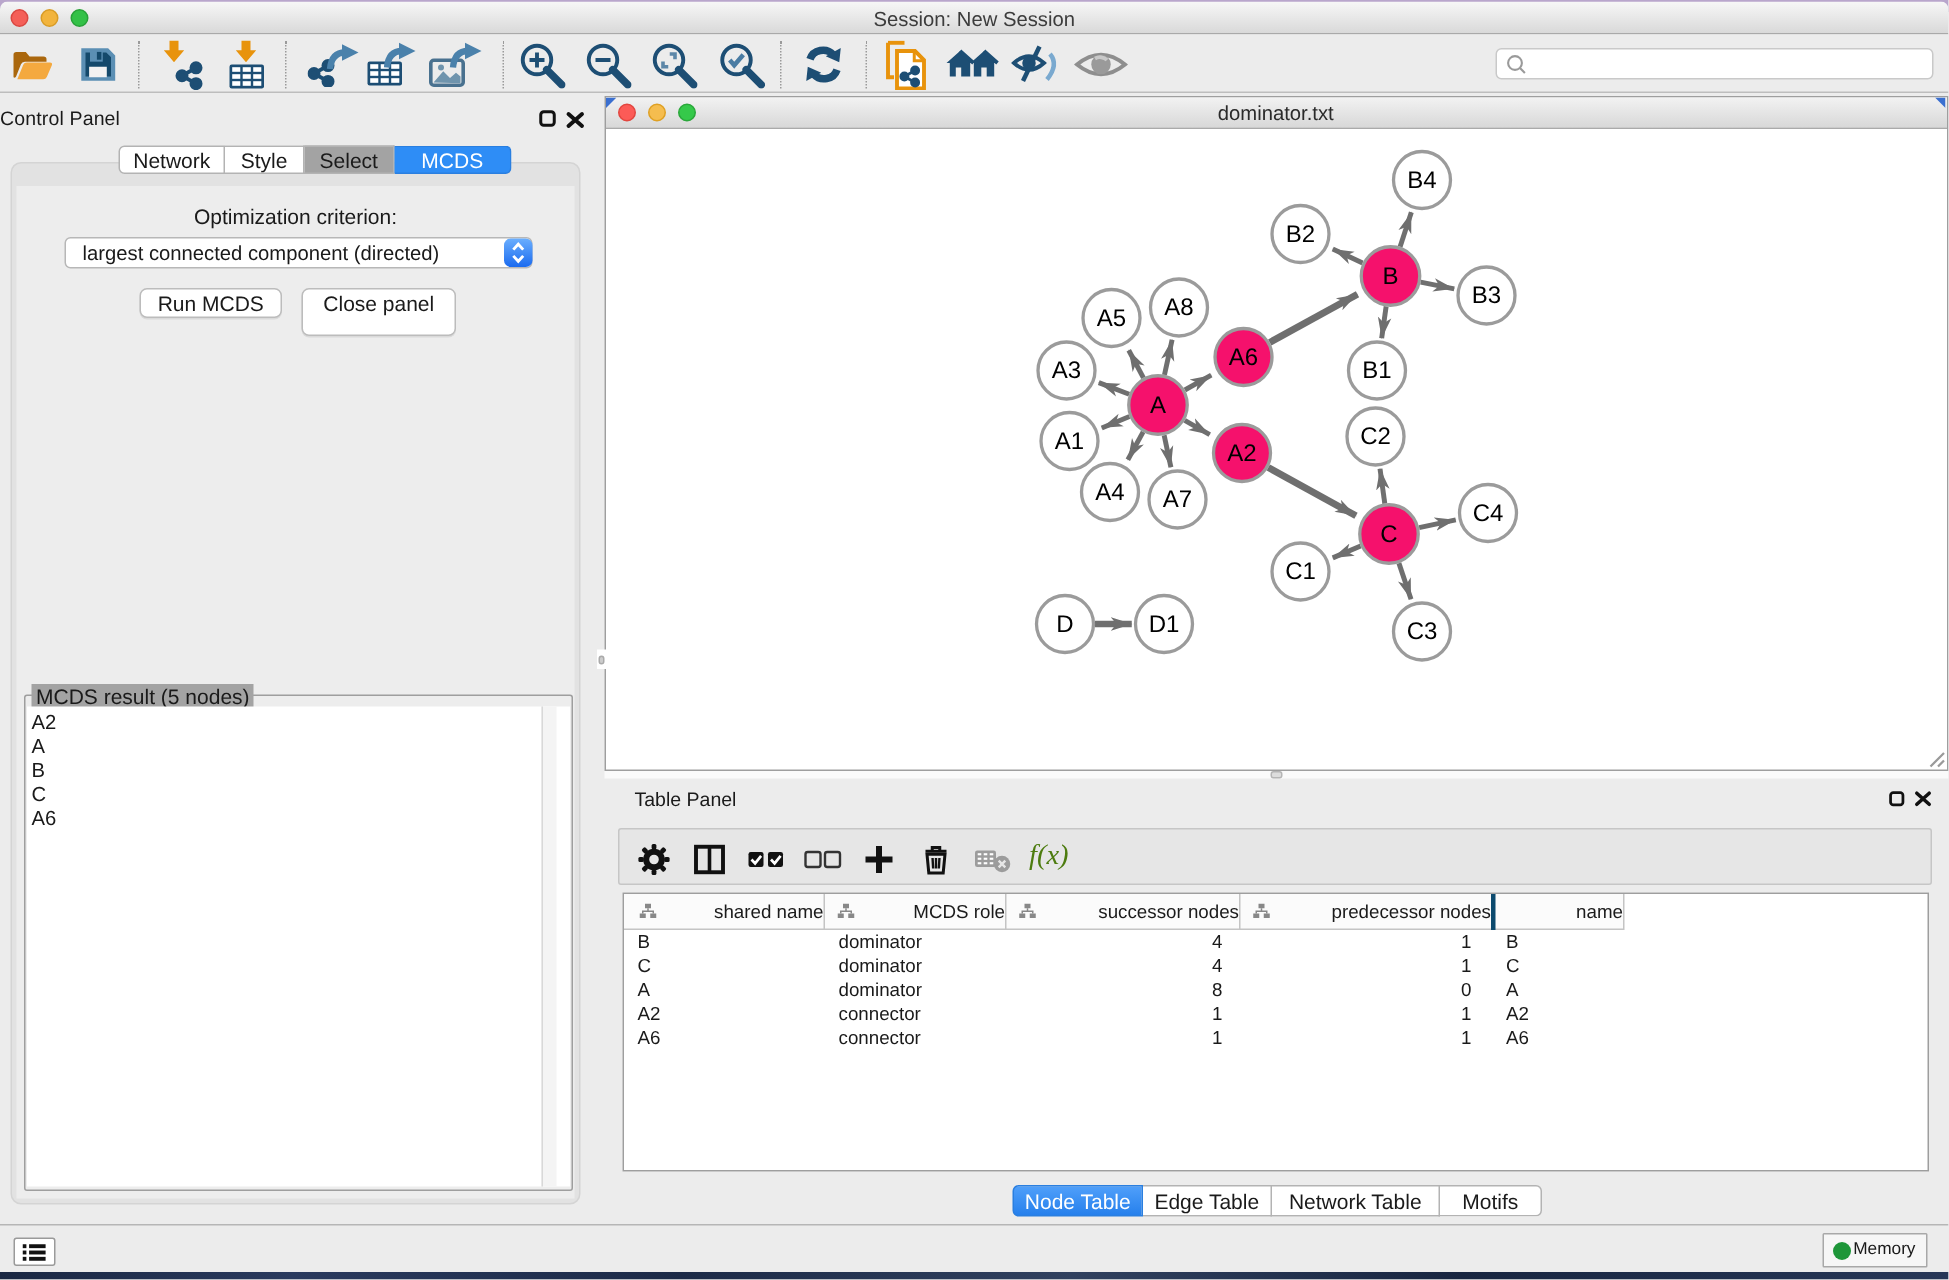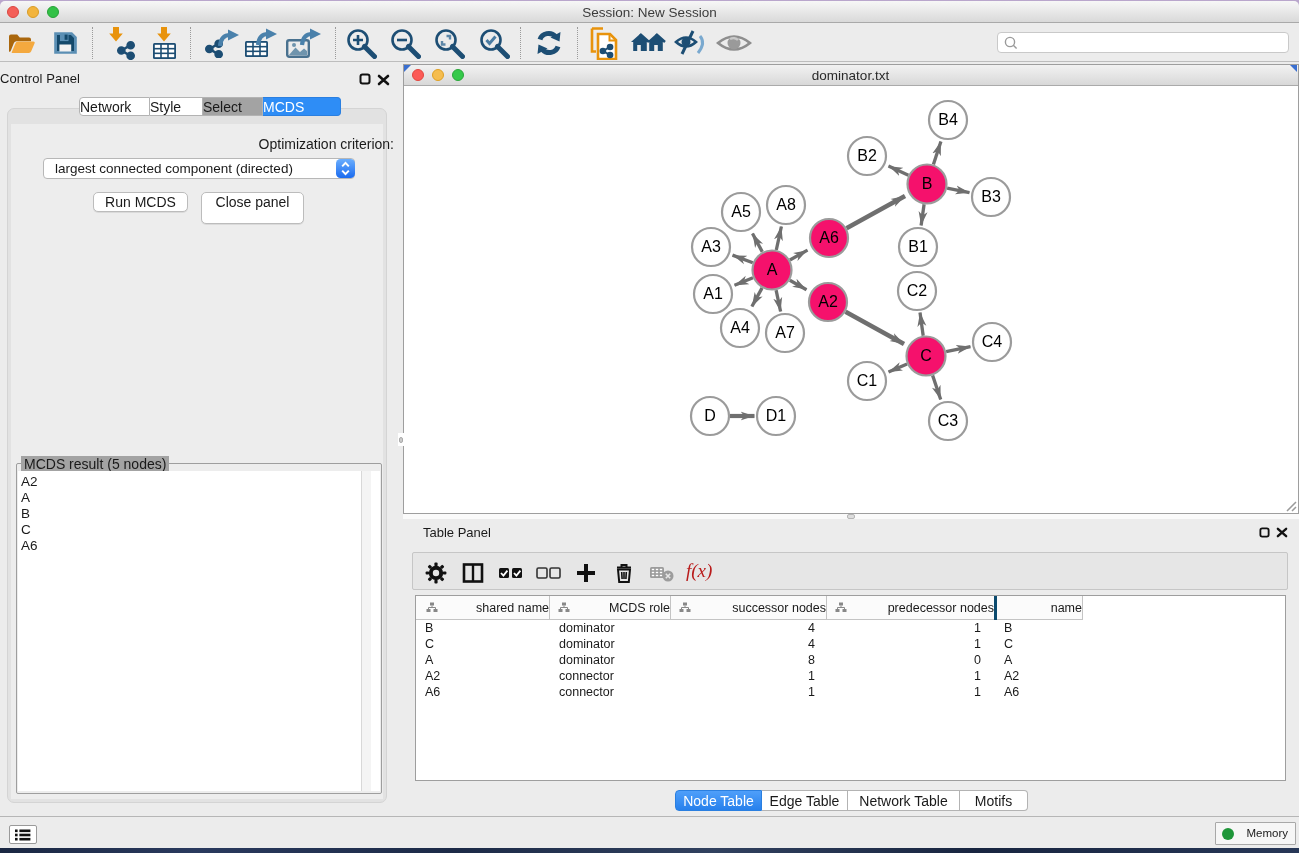--- a/index.html
+++ b/index.html
@@ -148,28 +148,28 @@
 <svg class="abs" style="left:359px;top:73px" width="12" height="12" viewBox="0 0 12 12">
     <rect x="1.5" y="1.5" width="9" height="9" rx="2" fill="none" stroke="#111" stroke-width="2"></rect>
   </svg>
 <svg class="abs" style="left:377px;top:74px" width="13" height="12" viewBox="0 0 13 12">
     <path d="M2,2 L11,10 M11,2 L2,10" stroke="#111" stroke-width="2.6" stroke-linecap="round"></path>
   </svg>
 
 <div class="abs" style="left:7px;top:108px;width:380px;height:695px;background:#e2e2e2;border:1px solid #d4d4d4;border-radius:7px"></div>
 <div class="abs" style="left:11px;top:124px;width:372px;height:675px;background:#ededed"></div>
 
-<div class="abs" style="left:79px;top:97px;height:19px;display:flex;font-size:14px;text-align:left;line-height:18px">
+<div class="abs" style="left:79px;top:97px;height:19px;display:flex;font-size:14px;text-align:center;line-height:18px">
 <div style="width:71px;background:#fff;border:1px solid #b3b3b3;border-radius:4px 0 0 4px">Network</div>
 <div style="width:53px;background:#fff;border:1px solid #b3b3b3;border-left:none">Style</div>
 <div style="width:60px;background:#a3a3a3;border:1px solid #b3b3b3;border-left:none">Select</div>
 <div style="width:78px;background:#2e8df6;border:1px solid #2a7fe0;border-left:none;border-radius:0 4px 4px 0;color:#fff">MCDS</div>
 </div>
 
-<div class="abs" style="left:0;top:136px;width:394px;text-align:right;font-size:14px">Optimization criterion:</div>
+<div class="abs" style="left:0;top:136px;width:394px;text-align:center;font-size:14px">Optimization criterion:</div>
 <div class="abs" style="left:43px;top:158px;width:312px;height:21px;background:#fff;border:1px solid #b7b7b7;border-radius:4px;font-size:13.5px;line-height:20px;padding-left:11px">largest connected component (directed)</div>
 <div class="abs" style="left:336px;top:159px;width:19px;height:19px;background:linear-gradient(#6aaefe,#1b6bef);border-radius:4.5px"></div>
 <svg class="abs" style="left:336px;top:159px" width="19" height="19" viewBox="0 0 19 19">
     <path d="M6.2,7.4 l3.3,-3.6 l3.3,3.6 M6.2,11.6 l3.3,3.6 l3.3,-3.6" stroke="#fff" stroke-width="1.9" fill="none"></path>
   </svg>
 
 <div class="abs" style="left:93px;top:192px;width:95px;height:20px;background:#fff;border:1px solid #bcbcbc;border-radius:5px;text-align:center;font-size:14px;line-height:19px;box-shadow:0 1px 0 rgba(0,0,0,0.08)">Run MCDS</div>
 <div class="abs" style="left:201px;top:192px;width:103px;height:32px;background:#fff;border:1px solid #bcbcbc;border-radius:5px;text-align:center;font-size:14px;line-height:19px;box-shadow:0 1px 0 rgba(0,0,0,0.08)">Close panel</div>
 
 <div class="abs" style="left:16px;top:463px;width:366px;height:331px;border:1px solid #9e9e9e;border-radius:2px"></div>
@@ -320,21 +320,21 @@
     <rect x="2.8" y="11.8" width="2.4" height="1.4" fill="#fff"></rect>
     <rect x="6.8" y="5.8" width="2.4" height="1.4" fill="#fff"></rect>
     <rect x="6.8" y="8.8" width="2.4" height="1.4" fill="#fff"></rect>
     <rect x="6.8" y="11.8" width="2.4" height="1.4" fill="#fff"></rect>
     <rect x="10.8" y="5.8" width="2.4" height="1.4" fill="#fff"></rect>
     <rect x="10.8" y="8.8" width="2.4" height="1.4" fill="#fff"></rect>
     <rect x="10.8" y="11.8" width="2.4" height="1.4" fill="#fff"></rect>
     <circle cx="19" cy="13" r="5.5" fill="#9c9c9c"></circle>
     <path d="M16.8,10.8 l4.4,4.4 M21.2,10.8 l-4.4,4.4" stroke="#e6e6e6" stroke-width="1.6"></path>
   </svg>
-<div style="position:absolute;left:686px;top:560px;width:30px;height:26px;font:italic 19px Liberation Serif,serif;color:#b91c1c">f(x)</div>
+<div style="position:absolute;left:686px;top:560px;width:30px;height:26px;font:italic 19px Liberation Serif,serif;color:#4d7c0f">f(x)</div>
 
 <div class="abs" style="left:415px;top:595px;width:871px;height:186px;background:#fff;border:1px solid #9e9e9e"></div>
 <div class="abs" style="left:416px;top:596px;width:666px;height:24px;background:#fbfbfb;border-bottom:1px solid #c4c4c4;font-size:12.5px"></div>
 <div class="abs" style="left:416px;top:596px;width:868px;height:24px;font-size:12.5px;line-height:24px;text-align:right">
 <span class="abs" style="left:0;width:133px">shared name</span>
 <span class="abs" style="left:133px;width:121px;border-left:1px solid #c4c4c4">MCDS role</span>
 <span class="abs" style="left:254px;width:156px;border-left:1px solid #c4c4c4">successor nodes</span>
 <span class="abs" style="left:410px;width:168px;border-left:1px solid #c4c4c4">predecessor nodes</span>
 <span class="abs" style="left:578px;width:88px;border-left:3px solid #0c4a6e">name</span>
 <span class="abs" style="left:666px;width:1px;height:24px;border-left:1px solid #c4c4c4"></span>
@@ -411,16 +411,16 @@
 <svg class="abs" style="left:15px;top:829px" width="16" height="12" viewBox="0 0 16 12">
     <g fill="#111">
       <rect x="0" y="0.5" width="2.6" height="2.6"></rect>
       <rect x="0" y="4.7" width="2.6" height="2.6"></rect>
       <rect x="0" y="8.9" width="2.6" height="2.6"></rect>
       <rect x="4.4" y="0.5" width="11" height="2.6"></rect>
       <rect x="4.4" y="4.7" width="11" height="2.6"></rect>
       <rect x="4.4" y="8.9" width="11" height="2.6"></rect>
     </g>
   </svg>
-<div class="abs" style="left:1215px;top:822px;width:81px;height:23px;background:#f6f6f6;border:1px solid #a8a8a8;border-radius:1px;font-size:11.5px;line-height:21px;text-align:right;padding-right:7px">Memory</div>
+<div class="abs" style="left:1215px;top:822px;width:70px;height:23px;background:#f6f6f6;border:1px solid #a8a8a8;border-radius:1px;font-size:11.5px;line-height:21px;text-align:right;padding-right:7px">Memory</div>
 <div class="abs" style="left:1222px;top:828px;width:12px;height:12px;border-radius:50%;background:#1e9639"></div>
 
 <div class="abs" style="left:0;top:848px;width:1299px;height:5px;background:linear-gradient(90deg,#1a2742,#2a3a5e 15%,#1c2a47 35%,#31415f 55%,#182540 75%,#273757)"></div>
 
 </body></html>

